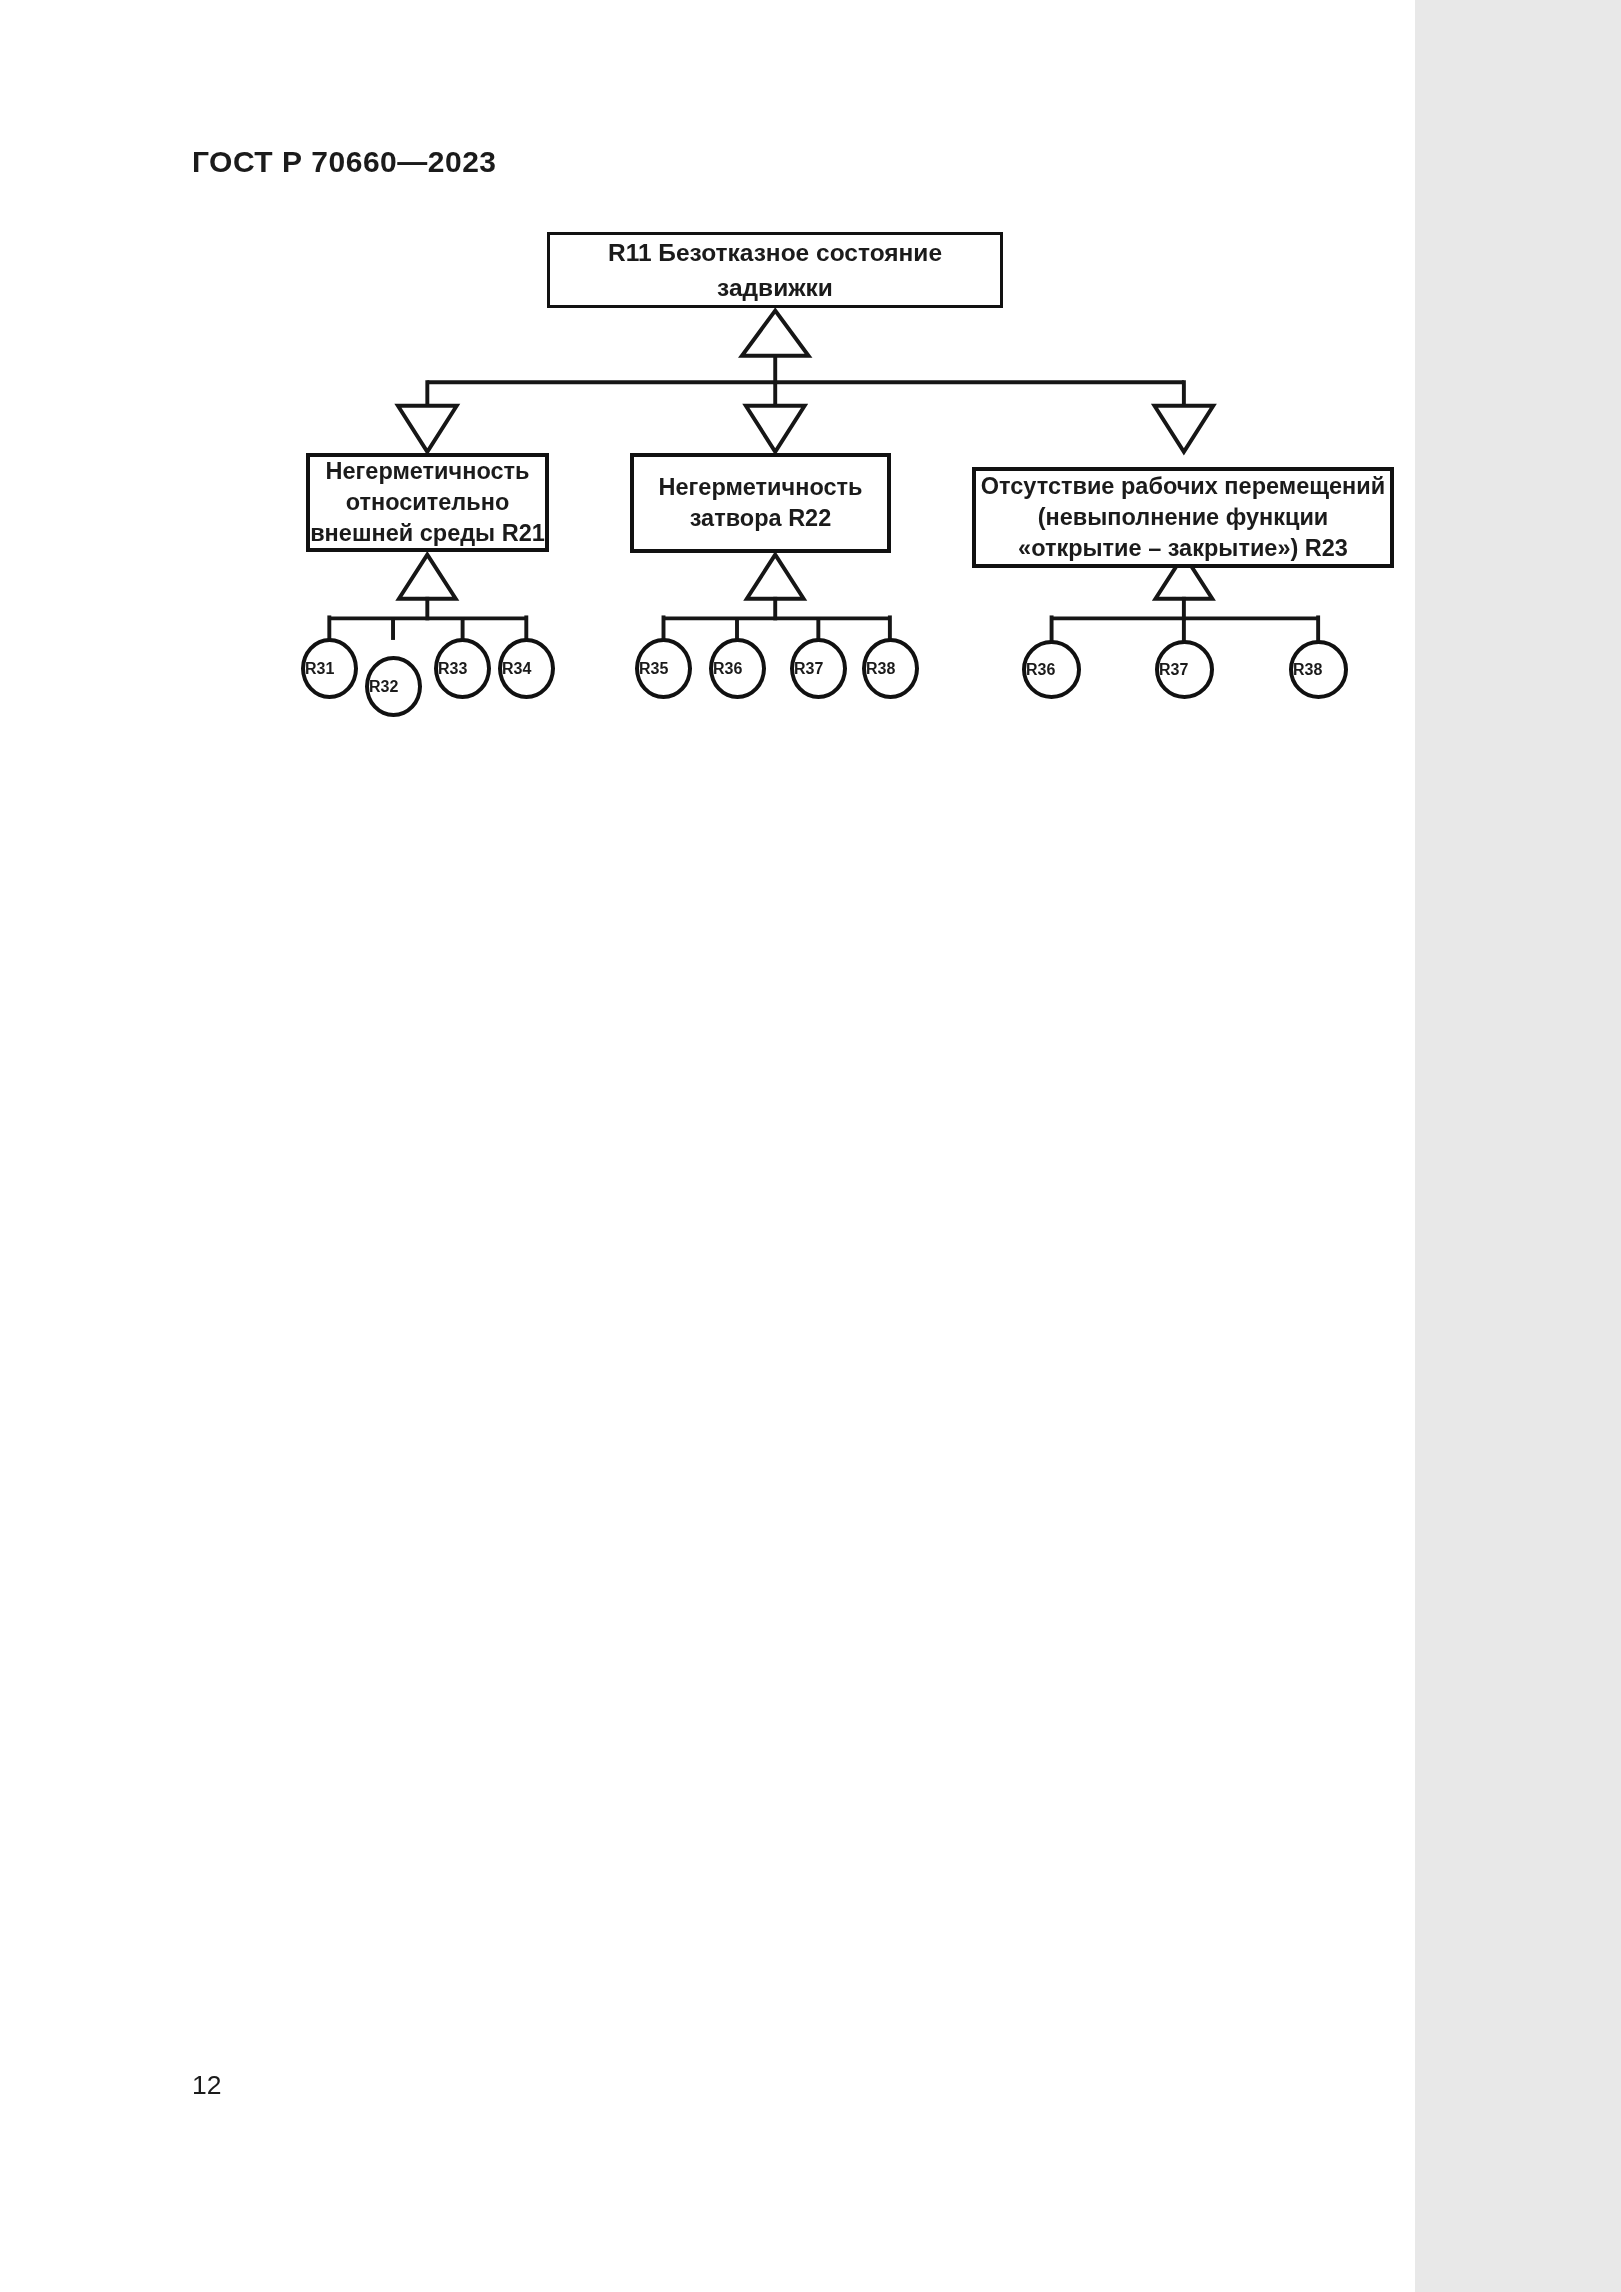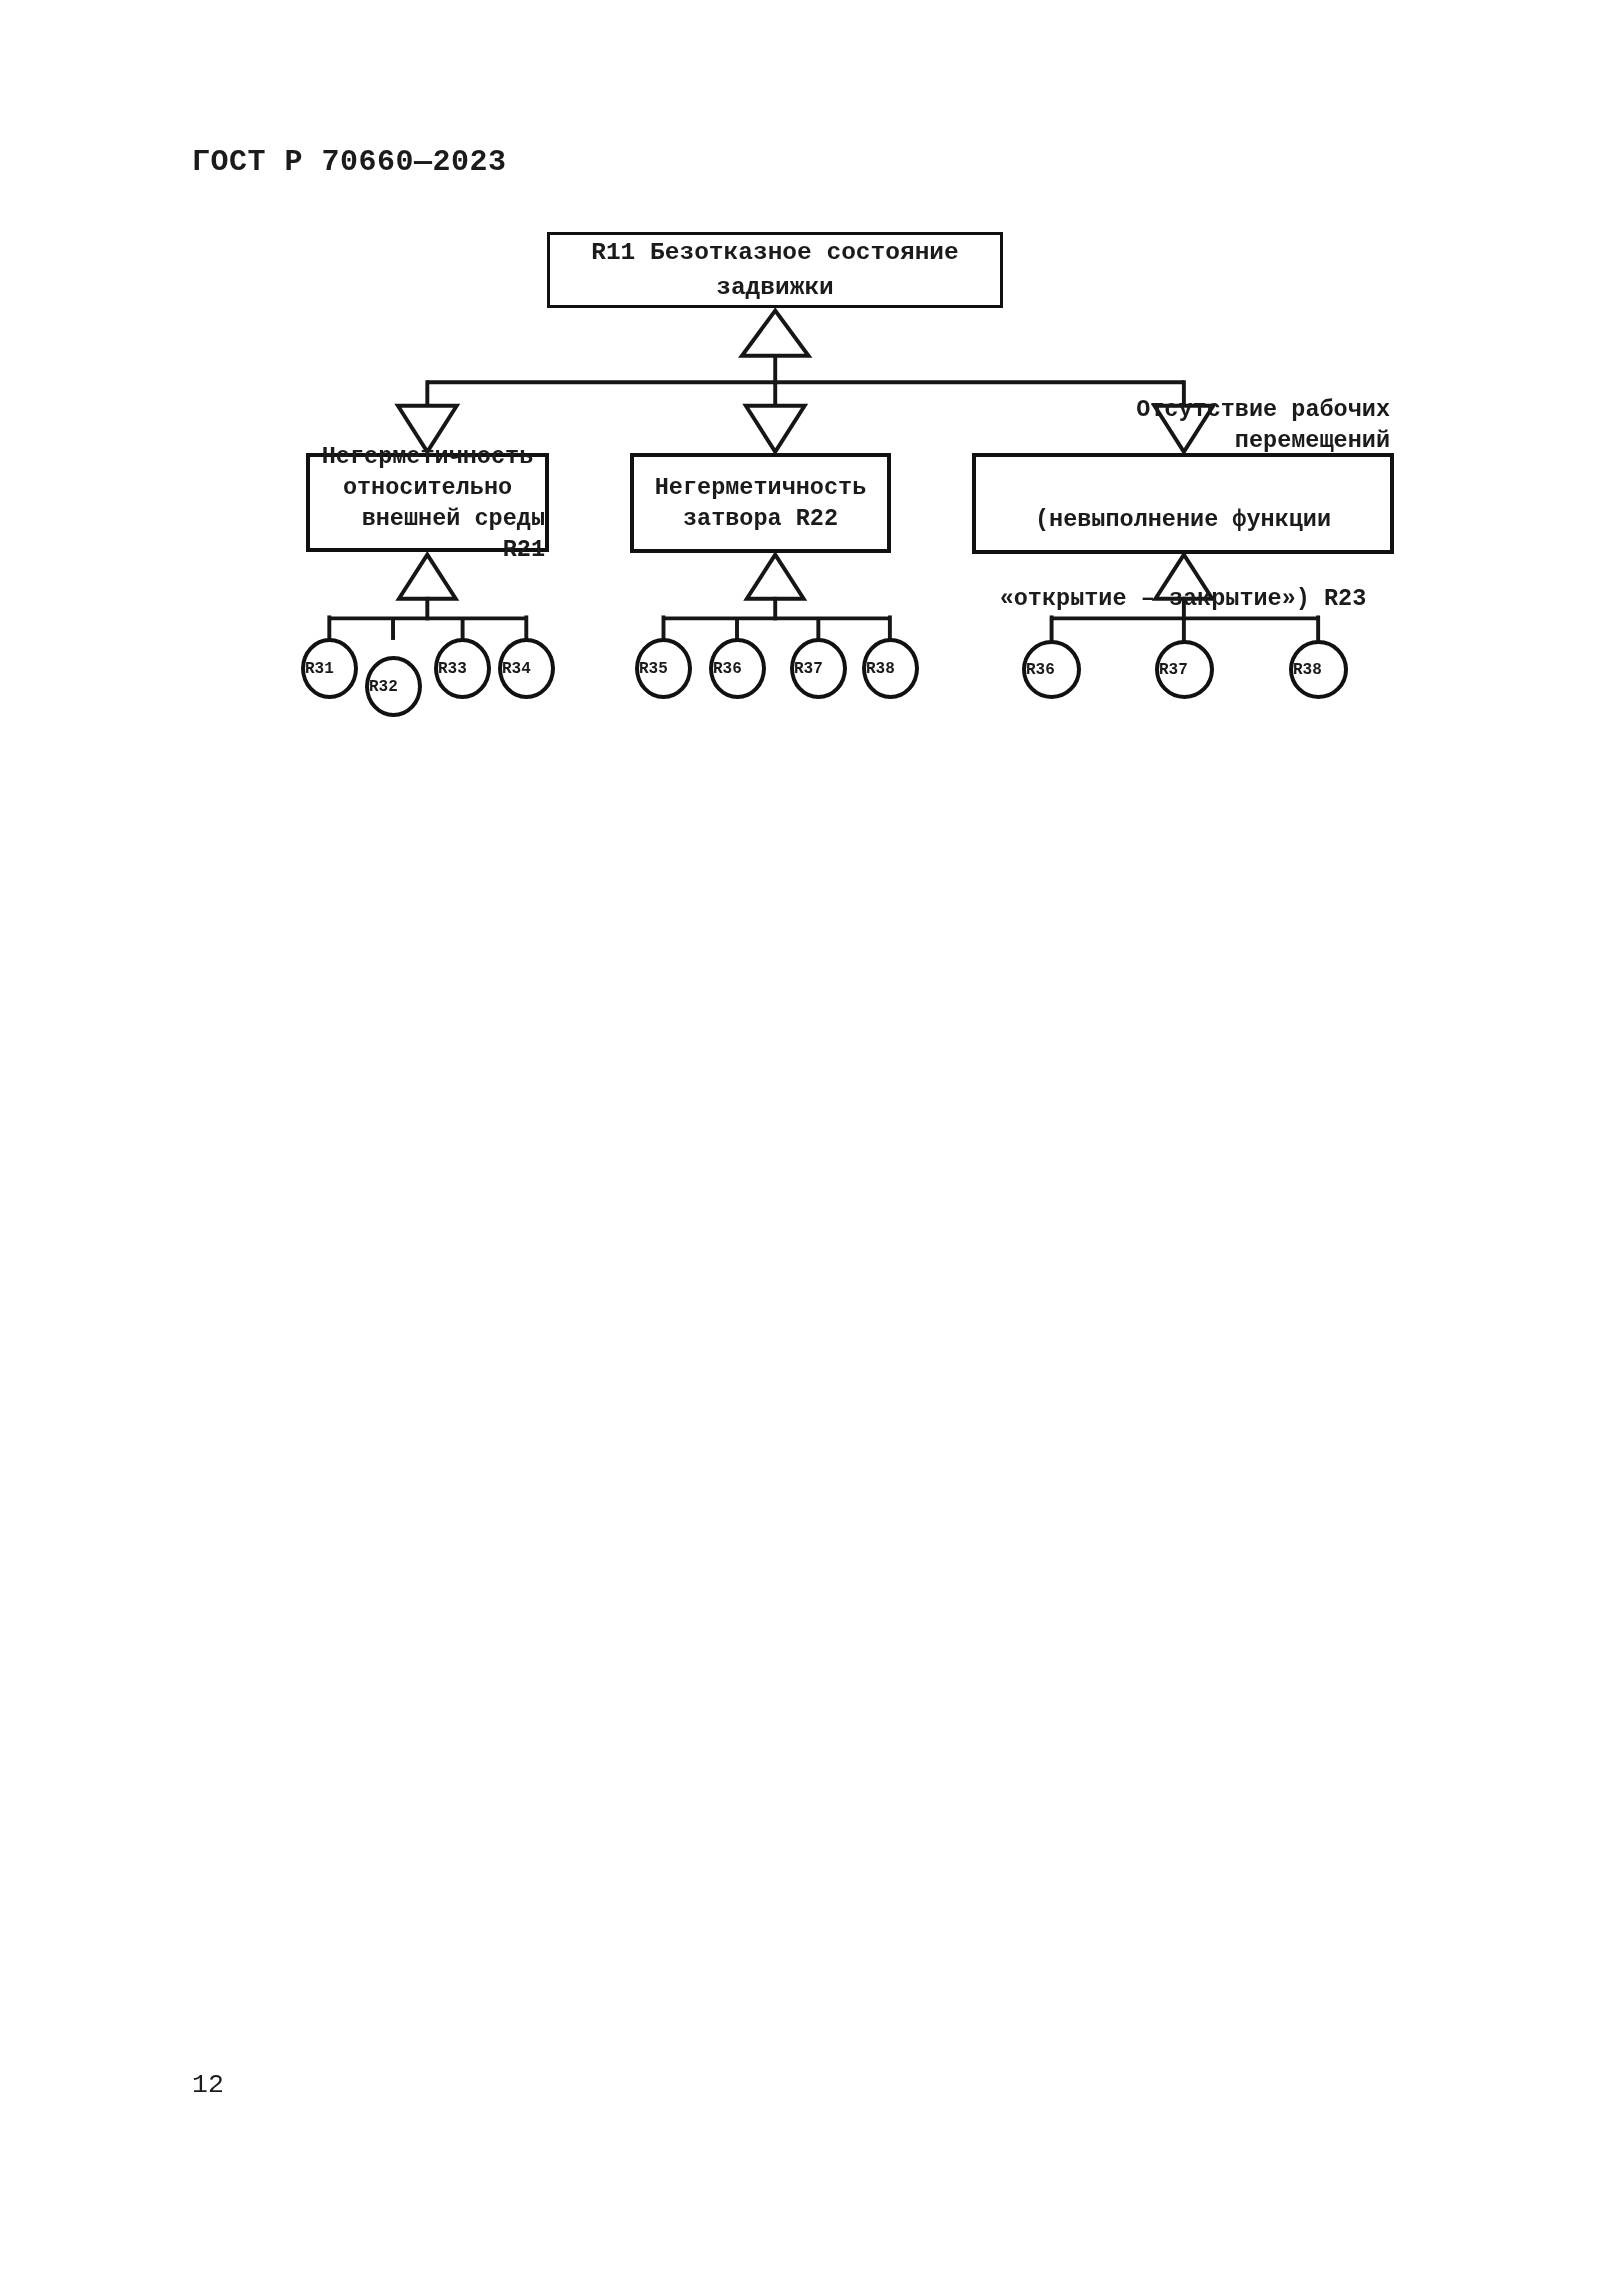--- a/index.html
+++ b/index.html
@@ -1,22 +1,23 @@
 <!DOCTYPE html>
 <html lang="ru"><head>
 <meta charset="utf-8">
 <style>
   html,body{margin:0;padding:0;background:#e8e8e8;}
   .page{
     position:relative;
-    width:1621px;height:2293px;
+    width:1399px;height:2293px;
     background:#ffffff;
-    font-family:Liberation Mono, monospace;
+    font-family:Liberation Sans, sans-serif;
     color:#1b1b1b;
     overflow:hidden;
+    padding-left:16px;
   }
   .abs{position:absolute;}
   .doc-header{
     left:192px;top:145px;
     font-size:30px;font-weight:700;letter-spacing:0.5px;
     white-space:nowrap;
   }
   .page-number{
     left:192px;top:2070px;
     font-size:26.5px;
@@ -109,21 +110,21 @@
     <span>Негерметичность</span>
     <span>относительно</span>
     <span>внешней среды R21</span>
   </div>
 
   <div class="abs node-box child" style="left:630px;top:453px;width:261px;height:100px;">
     <span>Негерметичность</span>
     <span>затвора R22</span>
   </div>
 
-  <div class="abs node-box child" style="left:972px;top:453px;width:422px;height:101px;gap:48px;">
+  <div class="abs node-box child" style="left:972px;top:467px;width:422px;height:101px;">
     <span>Отсутствие рабочих перемещений</span>
     <span>(невыполнение функции</span>
     <span>«открытие – закрытие») R23</span>
   </div>
 
   <div class="abs event-circle" style="left:301px;top:638px;width:57px;height:61px;">
       <span>R31</span>
     </div>
   <div class="abs event-circle" style="left:365px;top:656px;width:57px;height:61px;">
       <span>R32</span>

